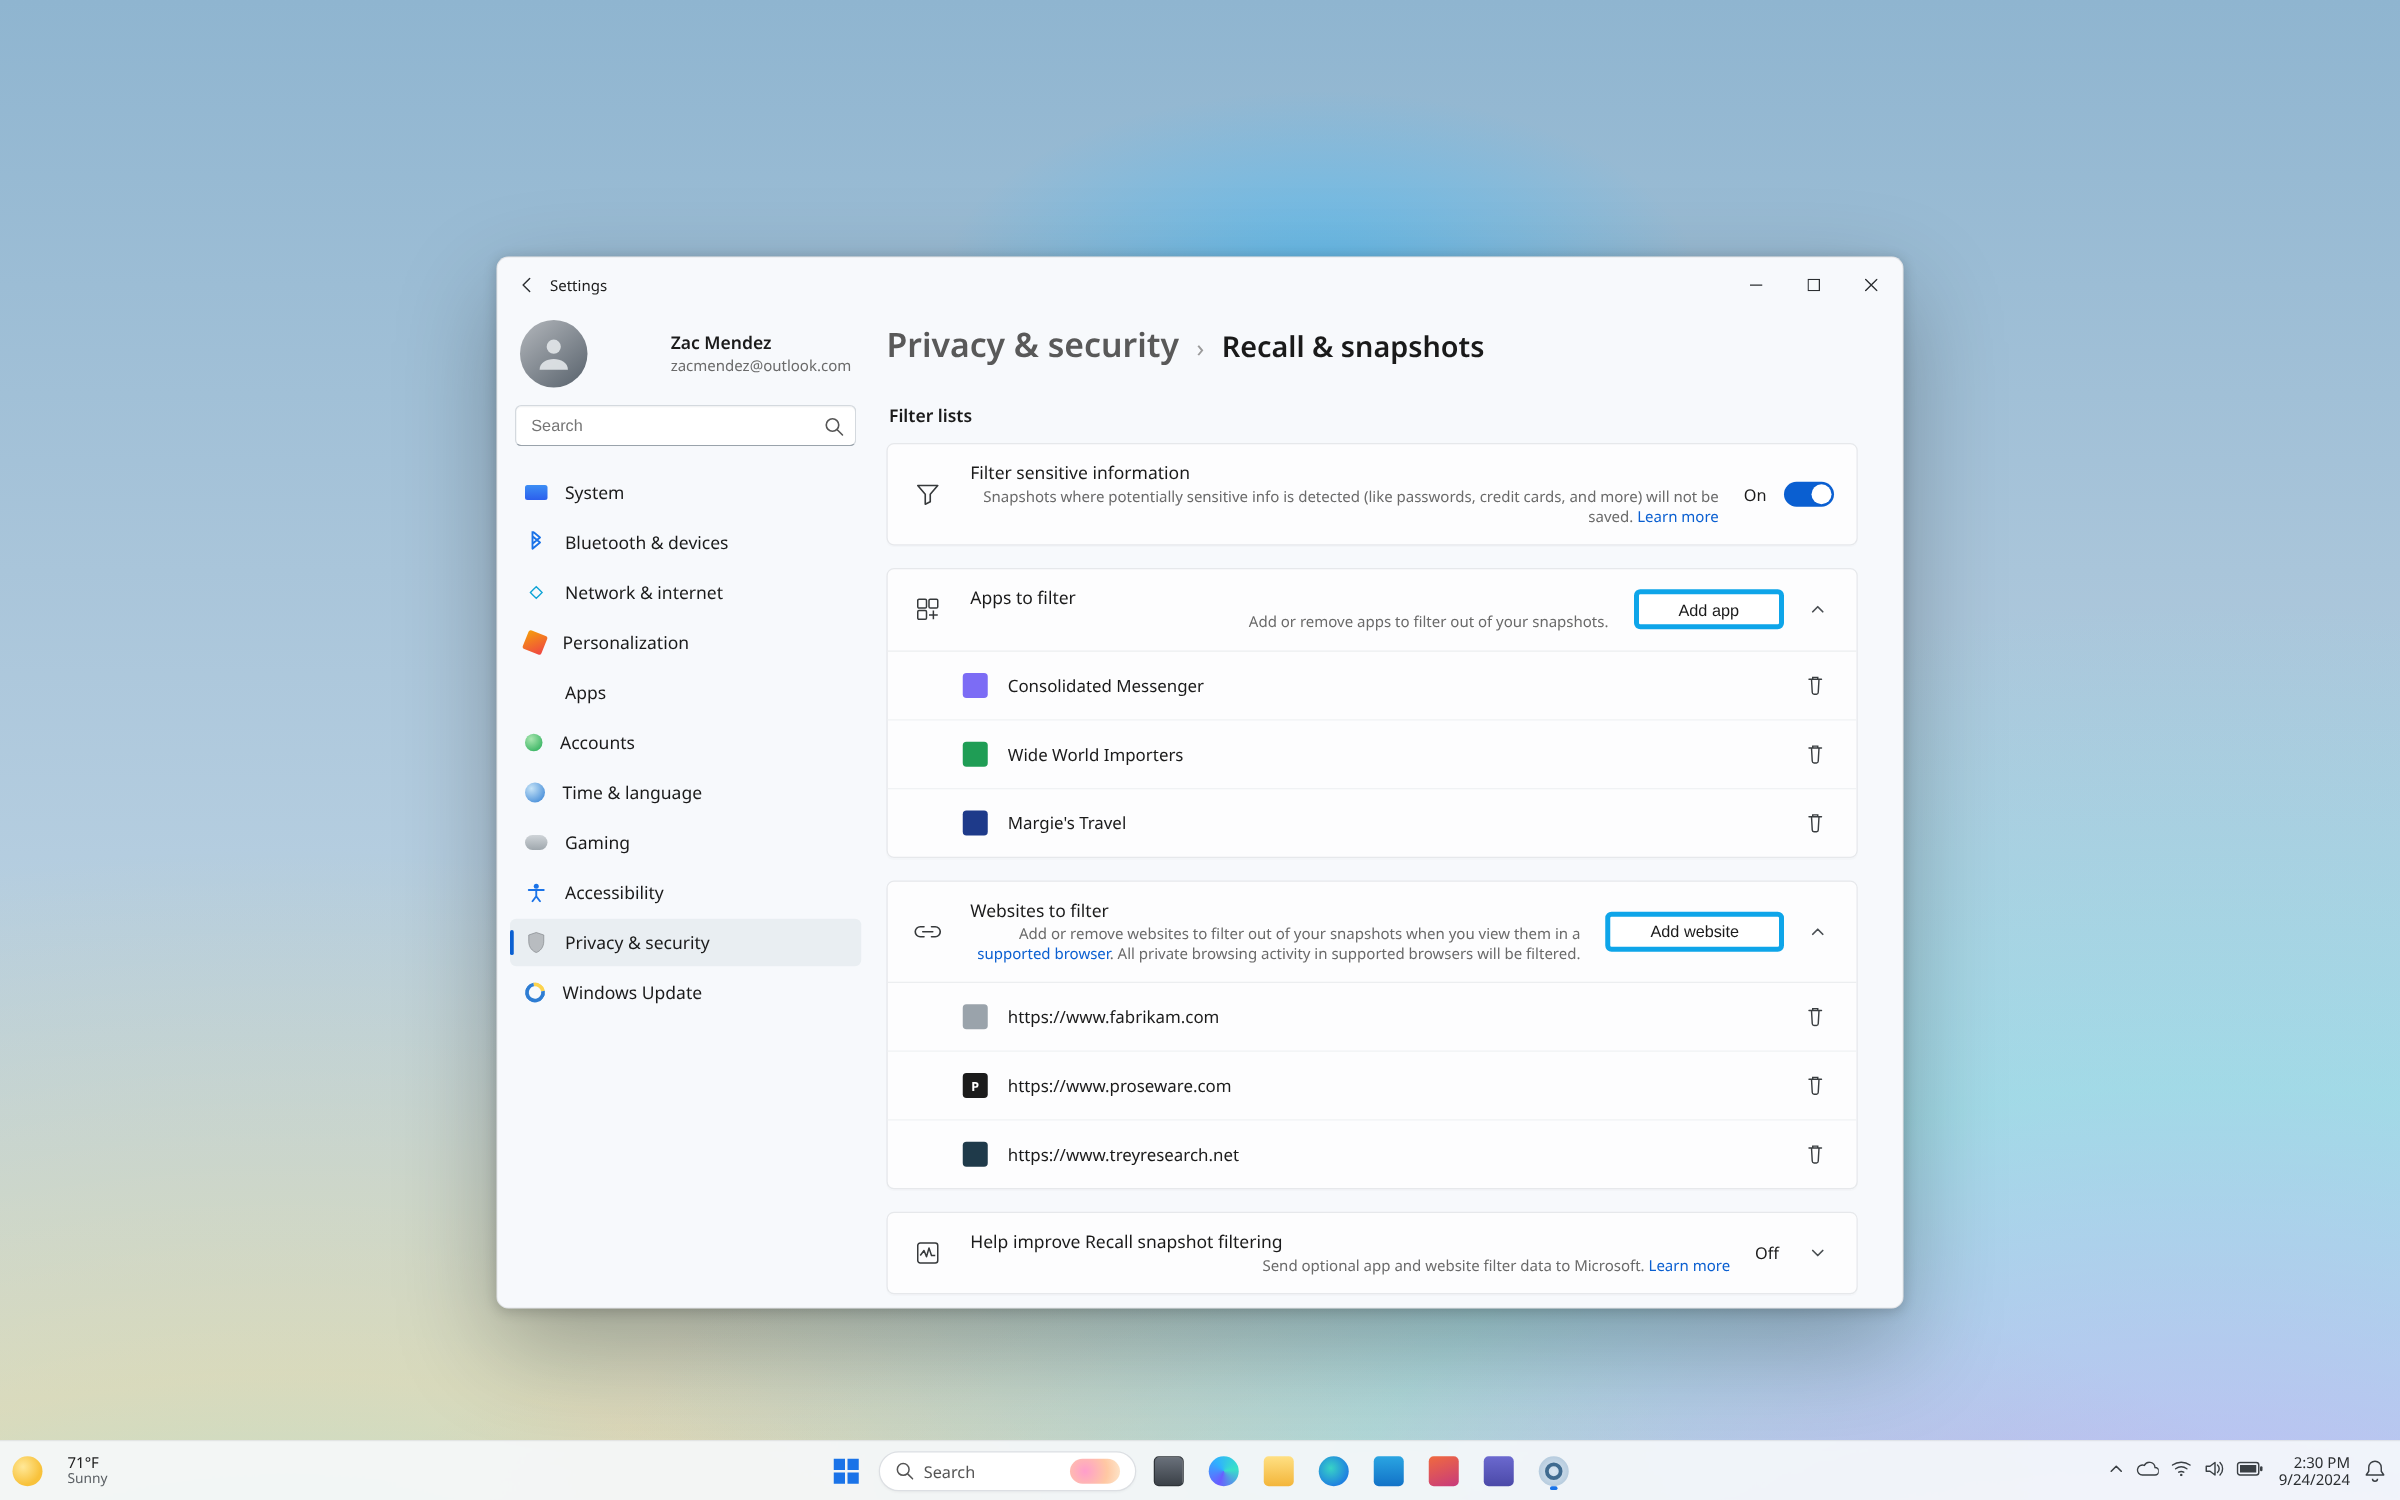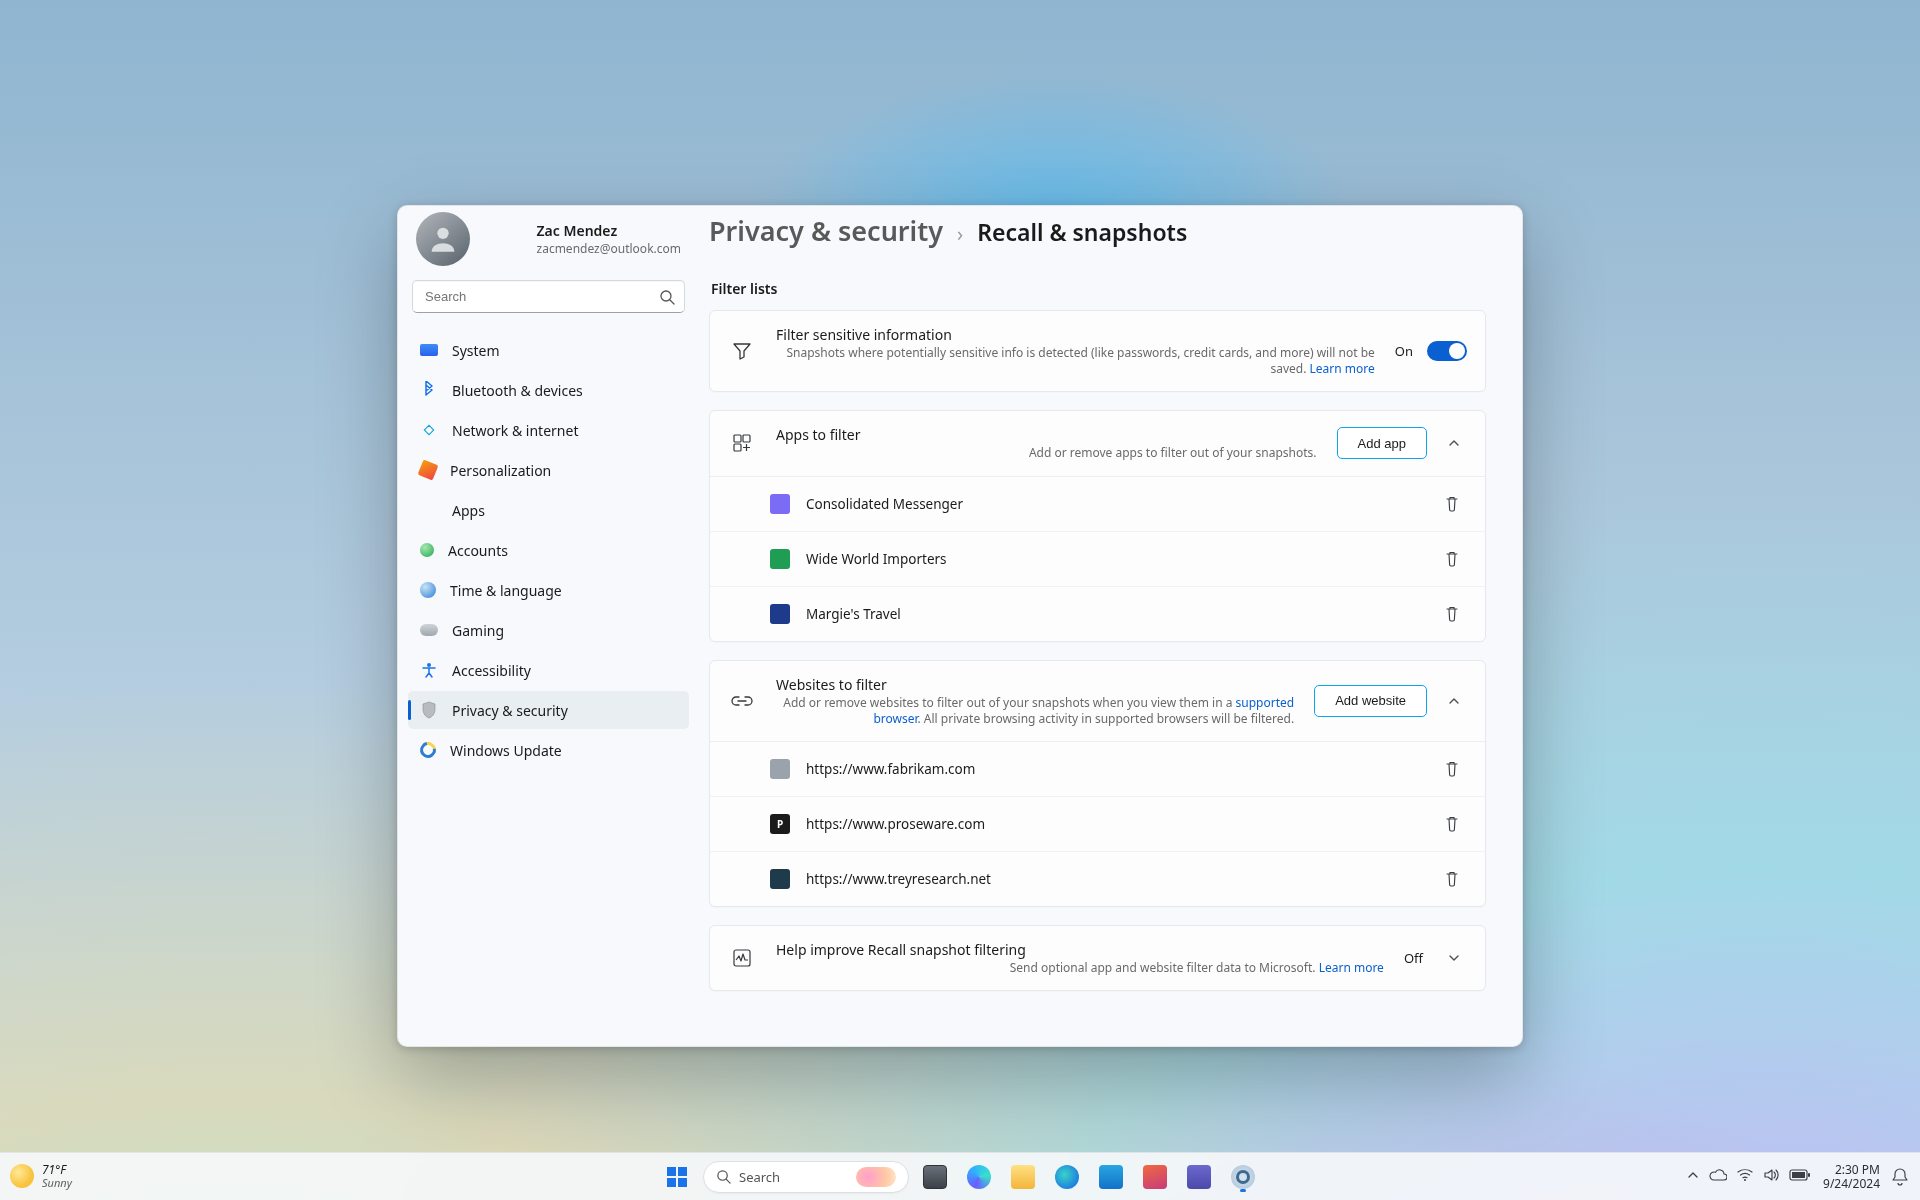--- a/index.html
+++ b/index.html
@@ -77,39 +77,39 @@
 
   .card{background:#fdfdfe;border:1px solid #e6e8eb;border-radius:6px;margin-bottom:18px;box-shadow:0 1px 1px rgba(0,0,0,0.02);}
   .card-row{display:flex;align-items:center;padding:14px 18px;gap:20px;}
   .card-icon{width:28px;display:flex;justify-content:center;color:#36393b;}
   .card-body{flex:1;min-width:0;}
   .card-title{font-size:14px;color:#1b1b1b;}
   .card-desc{font-size:12px;color:#6a6a6a;line-height:1.35;margin-top:1px;text-align:right;}
   .card-desc a, .card-body a{color:#0a5fd1;text-decoration:none;cursor:pointer;}
   .sep{color:#6a6a6a;}
   .row-right{display:flex;align-items:center;gap:14px;}
-  .btn{height:32px;padding:0 20px;border:1px solid #0ea5e9;background:#fff;border-radius:5px;font-size:13px;color:#1b1b1b;cursor:pointer;}
+  .btn{height:32px;padding:0 32px;border:4px solid #0ea5e9;background:#fff;border-radius:5px;font-size:13px;color:#1b1b1b;cursor:pointer;}
   .chev{width:26px;height:26px;display:flex;align-items:center;justify-content:center;color:#4a4f53;cursor:pointer;}
   .toggle{width:40px;height:20px;border-radius:10px;background:#0a5fd1;position:relative;cursor:pointer;}
   .toggle::after{content:"";position:absolute;right:2px;top:2px;width:16px;height:16px;border-radius:50%;background:#fff;}
   .toggle-label{font-size:13px;color:#1b1b1b;}
   .state-label{font-size:13px;color:#1b1b1b;margin-right:4px;}
 
   .sublist{border-top:1px solid #eceef0;}
   .subitem{display:flex;align-items:center;padding:12px 18px 12px 60px;gap:16px;border-top:1px solid #f0f2f4;}
   .subitem:first-child{border-top:none;}
   .subicon{width:20px;height:20px;border-radius:3px;display:flex;align-items:center;justify-content:center;font-size:10px;color:#fff;font-weight:700;}
   .sublabel{flex:1;font-size:13.5px;color:#1b1b1b;}
   .del{width:30px;height:30px;display:flex;align-items:center;justify-content:center;color:#3a3e41;cursor:pointer;border-radius:4px;}
 
   
   .taskbar{position:absolute;left:0;right:0;bottom:0;height:48px;background:rgba(246,248,251,0.9);backdrop-filter:blur(1px);
     border-top:1px solid rgba(0,0,0,0.07);display:flex;align-items:center;justify-content:space-between;padding:0 10px;}
   .tb-left{display:flex;align-items:center;gap:8px;}
-  .weather{display:flex;align-items:flex-start;gap:8px;font-style:italic;}
+  .weather{display:flex;align-items:flex-end;gap:20px;}
   .weather-icon{width:24px;height:24px;border-radius:50%;background:radial-gradient(circle at 35% 35%,#ffe898,#f8c23b 65%);}
   .weather-text{display:flex;flex-direction:column;line-height:1.05;}
   .wt-temp{font-size:12px;color:#1b1b1b;}
   .wt-cond{font-size:11px;color:#5a5f63;}
   .tb-center{position:absolute;left:50%;transform:translateX(-50%);display:flex;align-items:center;gap:8px;}
   .start{width:36px;height:36px;border-radius:5px;display:flex;align-items:center;justify-content:center;cursor:pointer;}
   .winlogo{width:20px;height:20px;display:grid;grid-template:1fr 1fr/1fr 1fr;gap:2px;}
   .winlogo span{background:#1a73e8;}
   .tbsearch{height:32px;width:206px;border:1px solid #dcdfe3;border-radius:16px;background:#fff;display:flex;align-items:center;padding:0 12px;gap:8px;color:#555;font-size:13px;box-shadow:0 1px 2px rgba(0,0,0,0.04);cursor:text;}
   .tbsearch .spacer{flex:1;}
@@ -133,20 +133,44 @@
   .clock{text-align:right;line-height:1.1;}
   .bell{width:18px;height:18px;}
 </style>
 </head>
 <body>
 
 <div class="desktop">
 
   <div class="window">
 
+    <div class="titlebar">
+      <div class="tb-back">
+        <svg width="14" height="14" viewBox="0 0 16 16">
+            <path d="M10 2 4 8l6 6" fill="none" stroke="#2b2e31" stroke-width="1.3" stroke-linecap="round" stroke-linejoin="round"></path>
+          </svg>
+      </div>
+      <div class="tb-title">Settings</div>
+      <div class="tb-spacer"></div>
+      <div class="tb-btn">
+          <svg viewBox="0 0 10 10">
+            <path d="M0 5h10" stroke="#2b2e31" stroke-width="1"></path>
+          </svg>
+        </div>
+      <div class="tb-btn">
+          <svg viewBox="0 0 10 10">
+            <rect x="0.5" y="0.5" width="9" height="9" fill="none" stroke="#2b2e31" stroke-width="1"></rect>
+          </svg>
+        </div>
+      <div class="tb-btn tb-close">
+          <svg viewBox="0 0 10 10">
+            <path d="M0 0l10 10M10 0L0 10" stroke="#2b2e31" stroke-width="1"></path>
+          </svg>
+        </div>
+    </div>
 
     <div class="body">
 
       <div class="sidebar">
         <div class="profile">
           <div class="avatar">
             <svg viewBox="0 0 24 24" fill="#e3e7ea">
                 <circle cx="12" cy="8" r="4"></circle>
                 <path d="M4 21c0-4 4-6 8-6s8 2 8 6z"></path>
               </svg>

